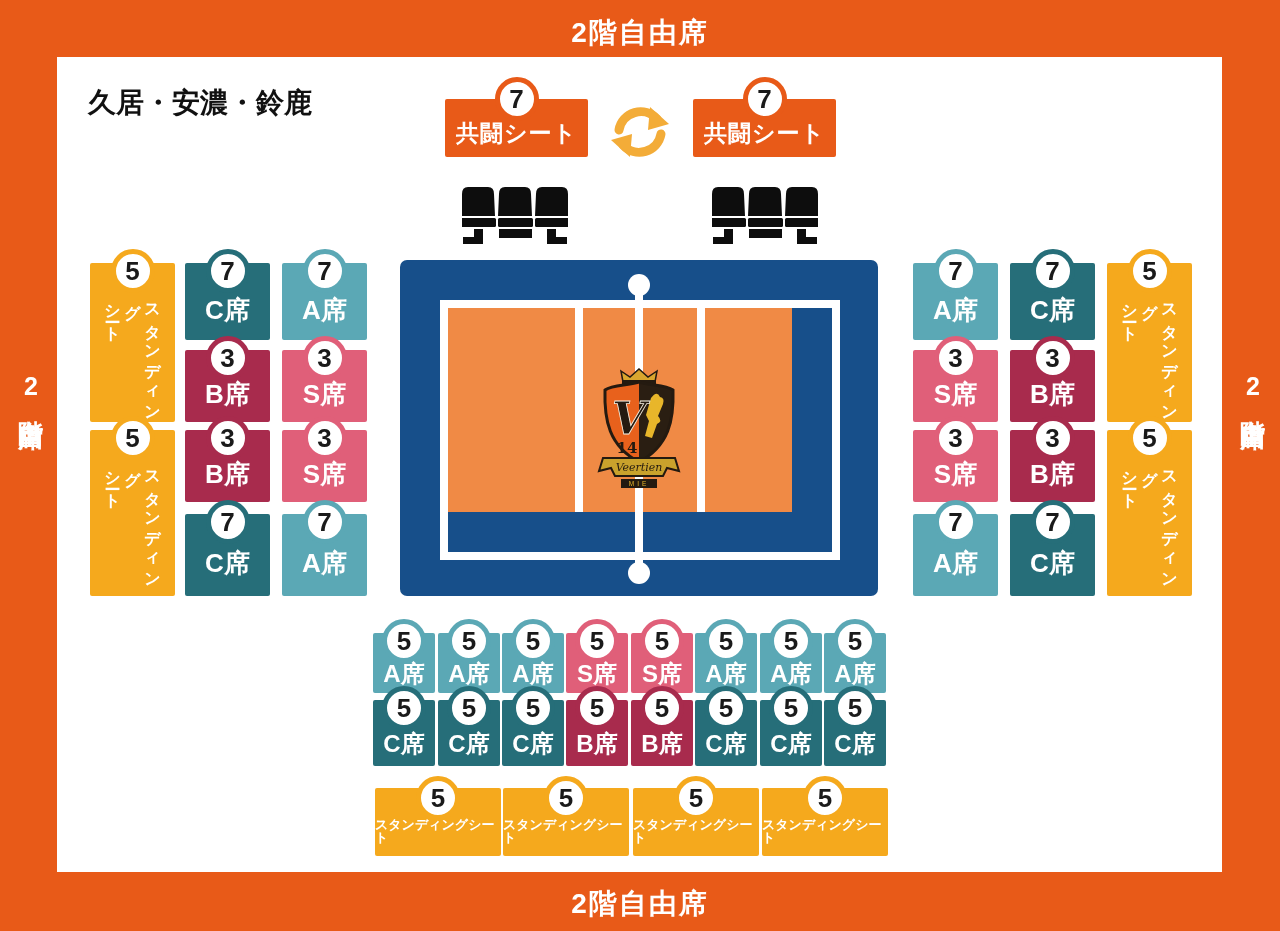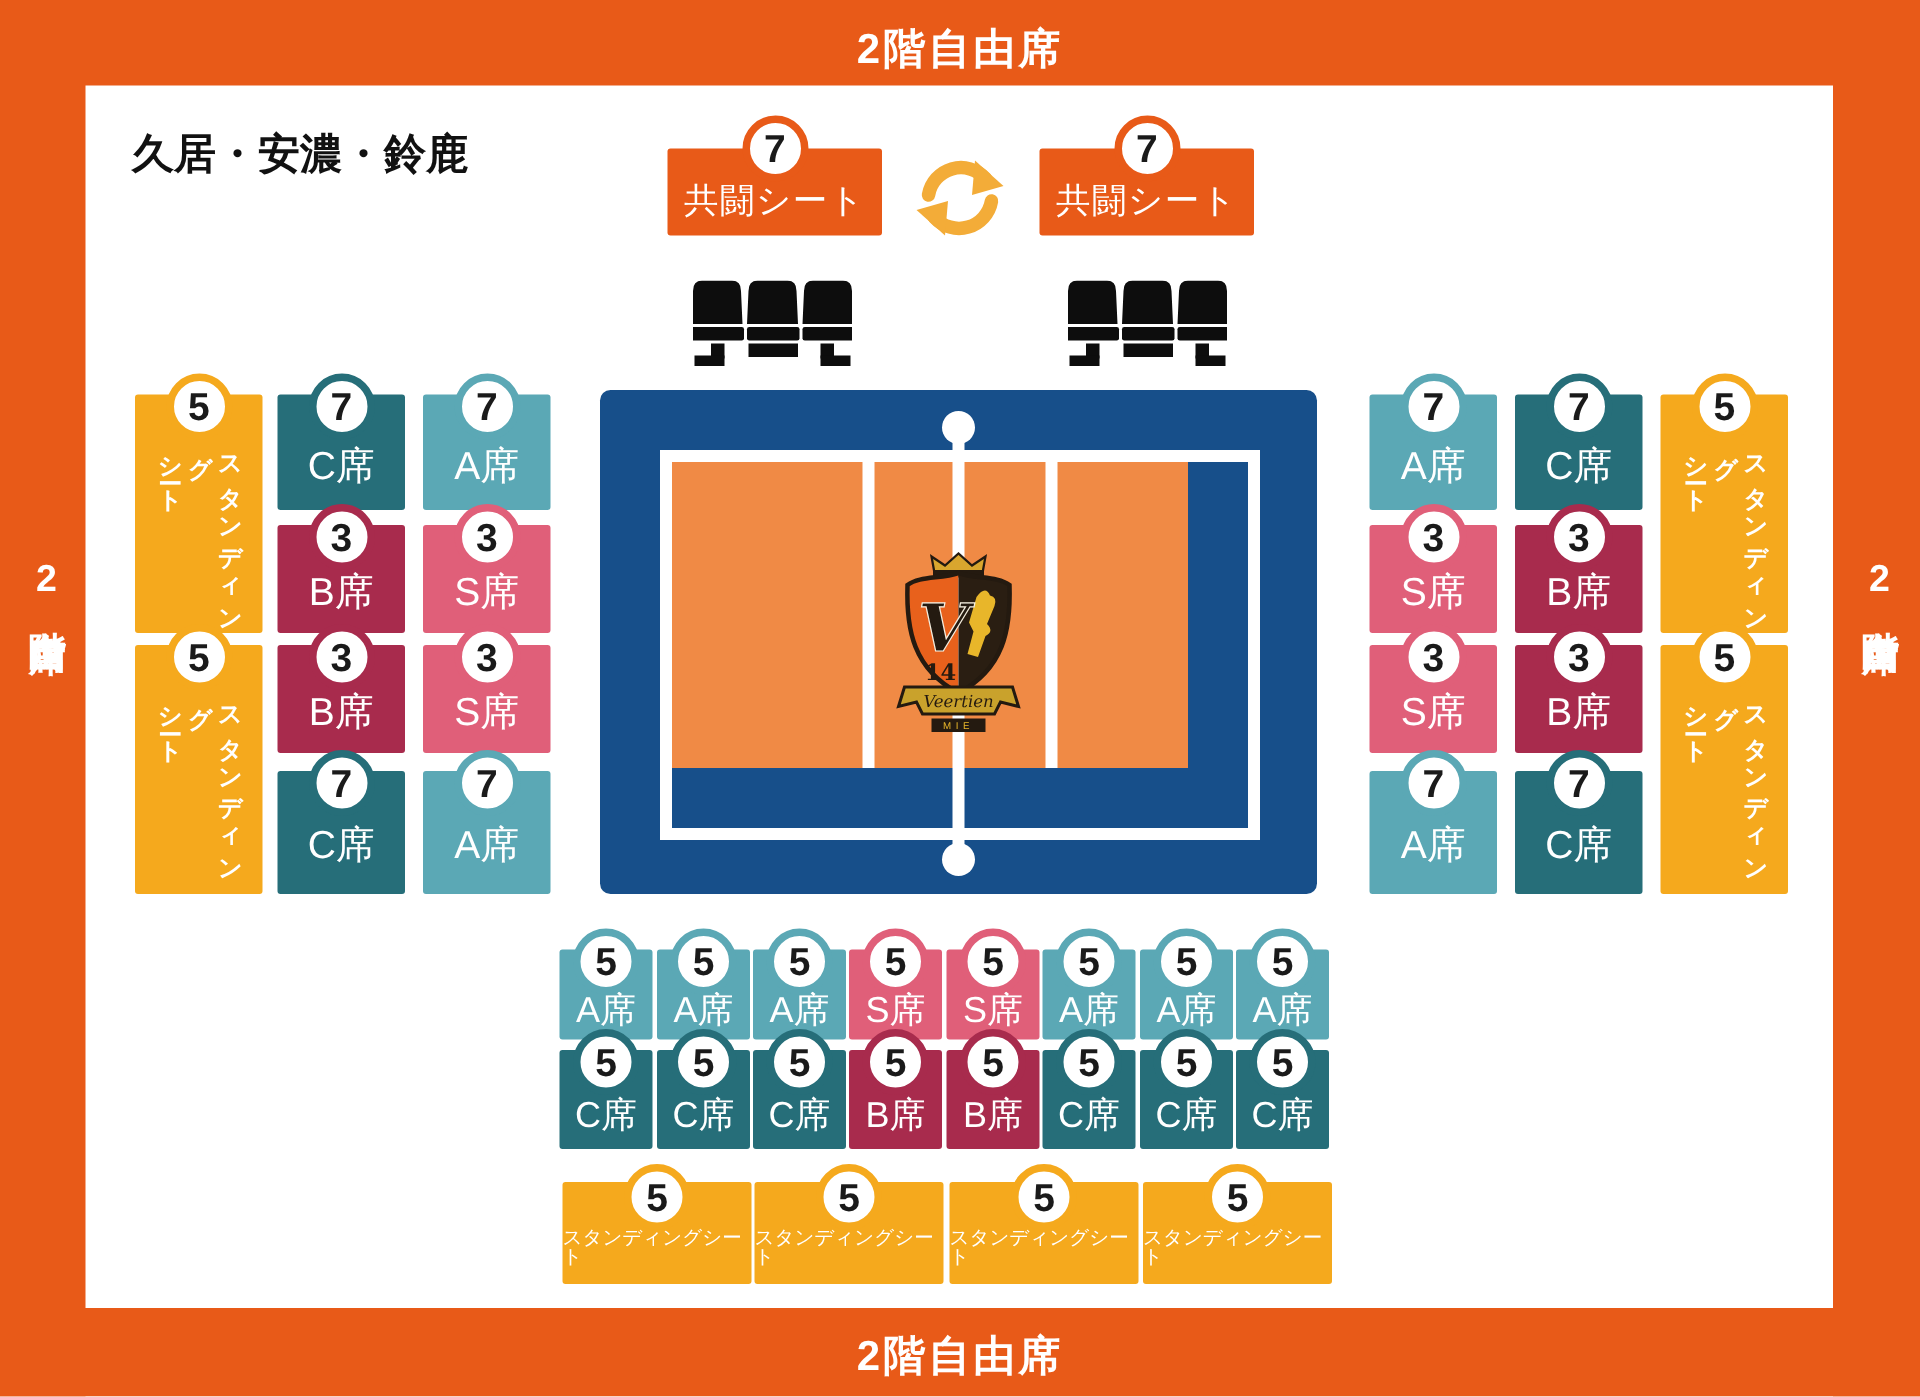--- a/index.html
+++ b/index.html
@@ -9,21 +9,21 @@
   }
   
   .frame-strip{position:absolute;background:var(--orange,#E85A18);}
   .frame-label{position:absolute;color:#fff;font-size:28px;font-weight:700;letter-spacing:2px;}
   .frame-label.h{left:0;width:100%;text-align:center;}
   .vwrite{writing-mode:vertical-rl;text-orientation:upright;white-space:pre-line;}
   
   .area-label{position:absolute;left:88px;top:84px;font-size:28px;font-weight:700;color:#111;}
   
   .seat{position:absolute;border-radius:2px;display:flex;align-items:center;justify-content:center;color:#fff;}
-  .seat .slabel{font-size:26px;font-weight:400;line-height:1;padding-top:16px;}
+  .seat .slabel{font-size:26px;font-weight:700;line-height:1;padding-top:16px;}
   .badge{
     position:absolute;left:50%;top:-14px;transform:translateX(-50%);
     width:34px;height:34px;border-radius:50%;background:#fff;border:5px solid #000;
     display:flex;align-items:center;justify-content:center;
     font-size:26px;font-weight:700;color:var(--badge-text,#1A1A1A);line-height:1;
   }
   .v-orange{background:var(--orange,#E85A18);}   .v-orange>.badge{border-color:var(--orange,#E85A18);}
   .v-yellow{background:var(--yellow,#F5A91D);}   .v-yellow>.badge{border-color:var(--yellow,#F5A91D);}
   .v-tl{background:var(--teal-light,#5BA8B5);}   .v-tl>.badge{border-color:var(--teal-light,#5BA8B5);}
   .v-td{background:var(--teal-dark,#266E79);}    .v-td>.badge{border-color:var(--teal-dark,#266E79);}

